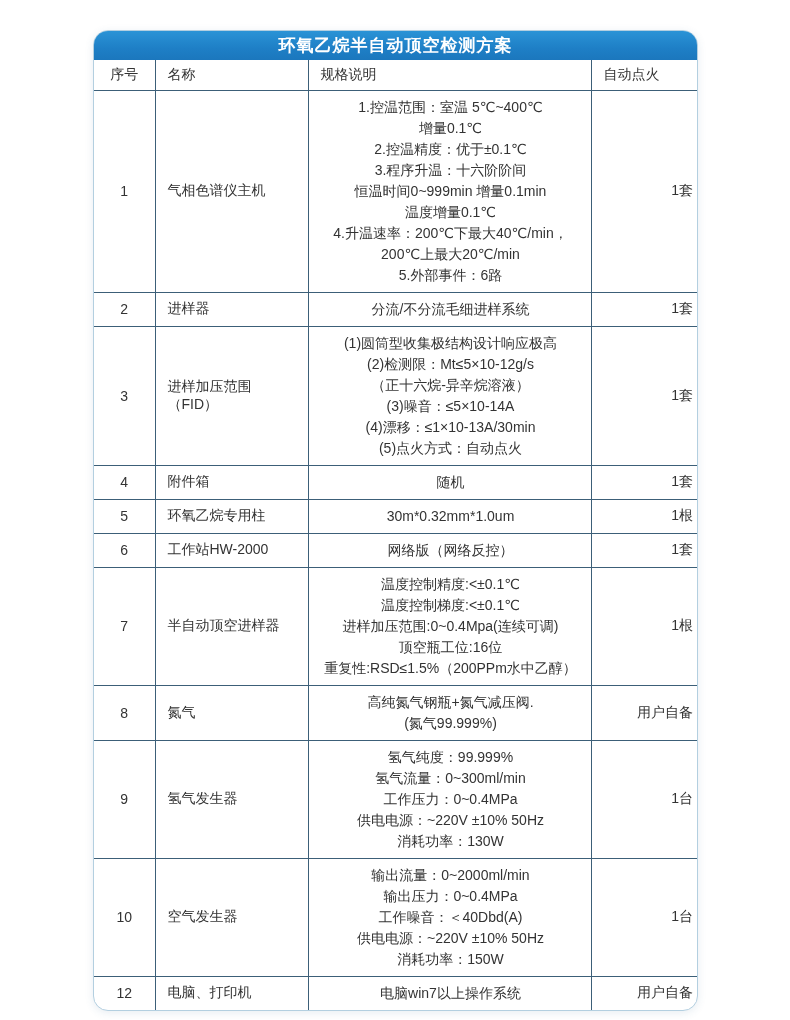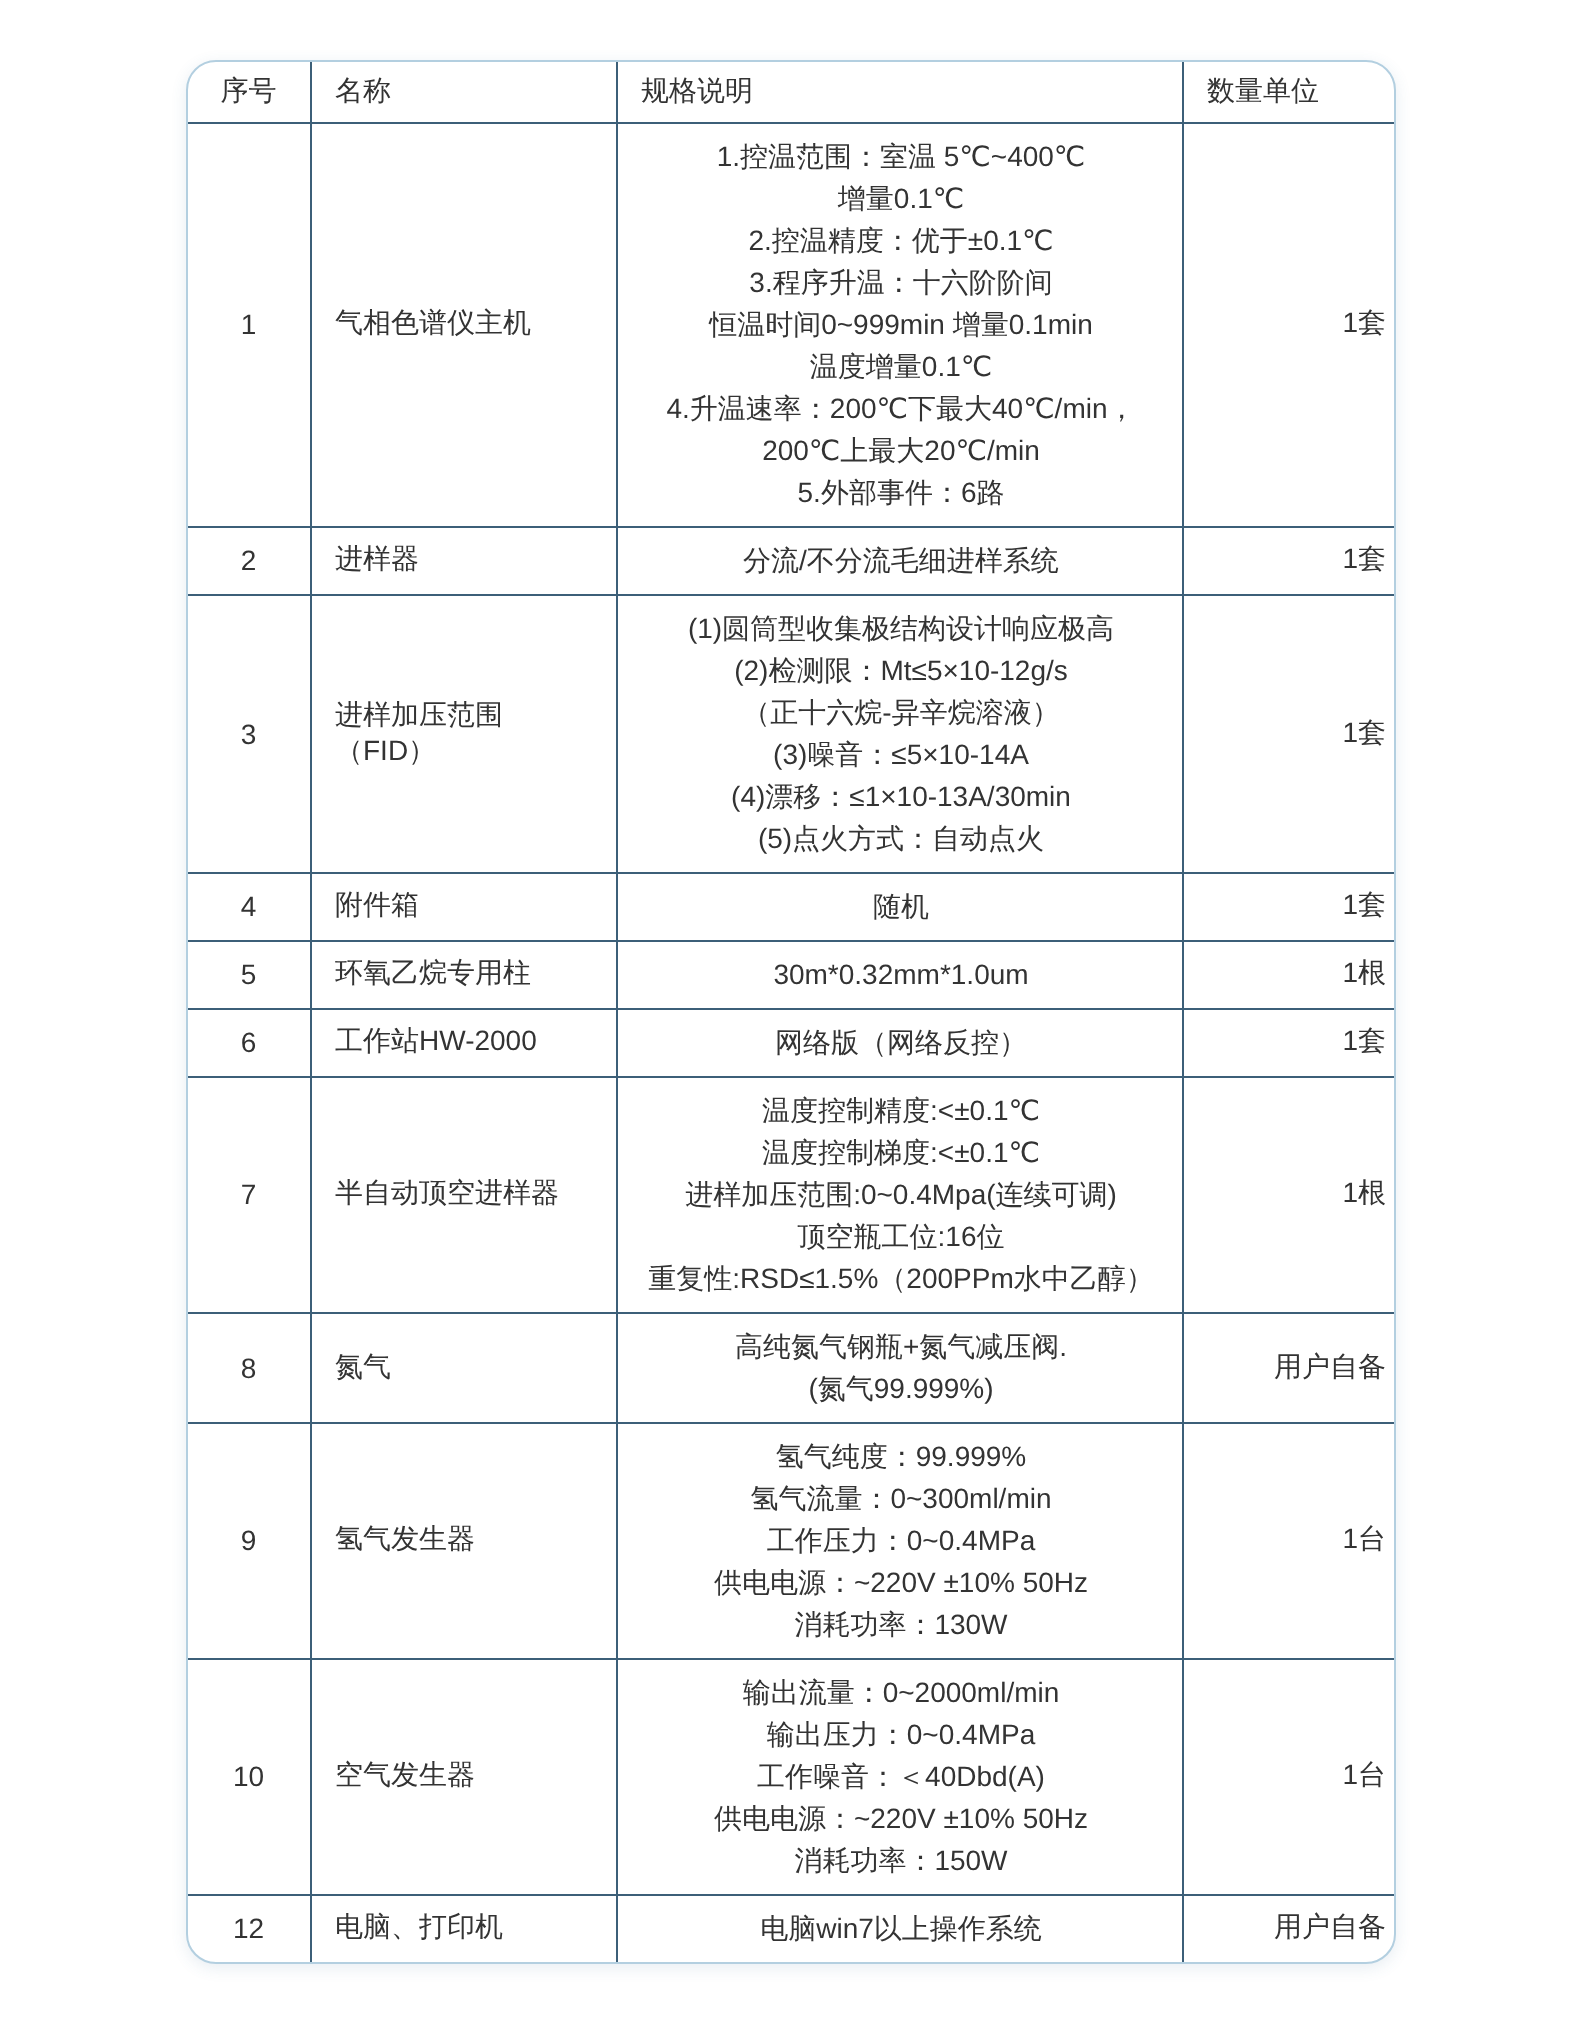--- a/index.html
+++ b/index.html
@@ -69,33 +69,36 @@
   tr.row-8  { height: 52px;  }
   tr.row-9  { height: 118px; }
   tr.row-10 { height: 115px; }
   tr.row-11 { height: 30px;  }
   tr.row-12 { height: 30px;  }
 </style>
 </head>
 <body>
 
 <div class="sheet">
+  <div class="title-bar">
+    <span>环氧乙烷半自动顶空检测方案</span>
+  </div>
   <table>
     <colgroup>
       <col style="width:61px">
         <col style="width:153px">
         <col style="width:283px">
         <col style="width:106px">
     </colgroup>
     <thead>
       <tr>
         <th class="col-no">序号</th>
         <th class="col-name">名称</th>
         <th class="col-spec">规格说明</th>
-        <th class="col-qty">数量单位</th>
+        <th class="col-qty">自动点火</th>
       </tr>
     </thead>
     <tbody>
       <tr class="row-1">
         <td class="c-no">1</td>
         <td class="c-name">气相色谱仪主机</td>
         <td class="c-spec">1.控温范围：室温 5℃~400℃
 增量0.1℃
 2.控温精度：优于±0.1℃
 3.程序升温：十六阶阶间

